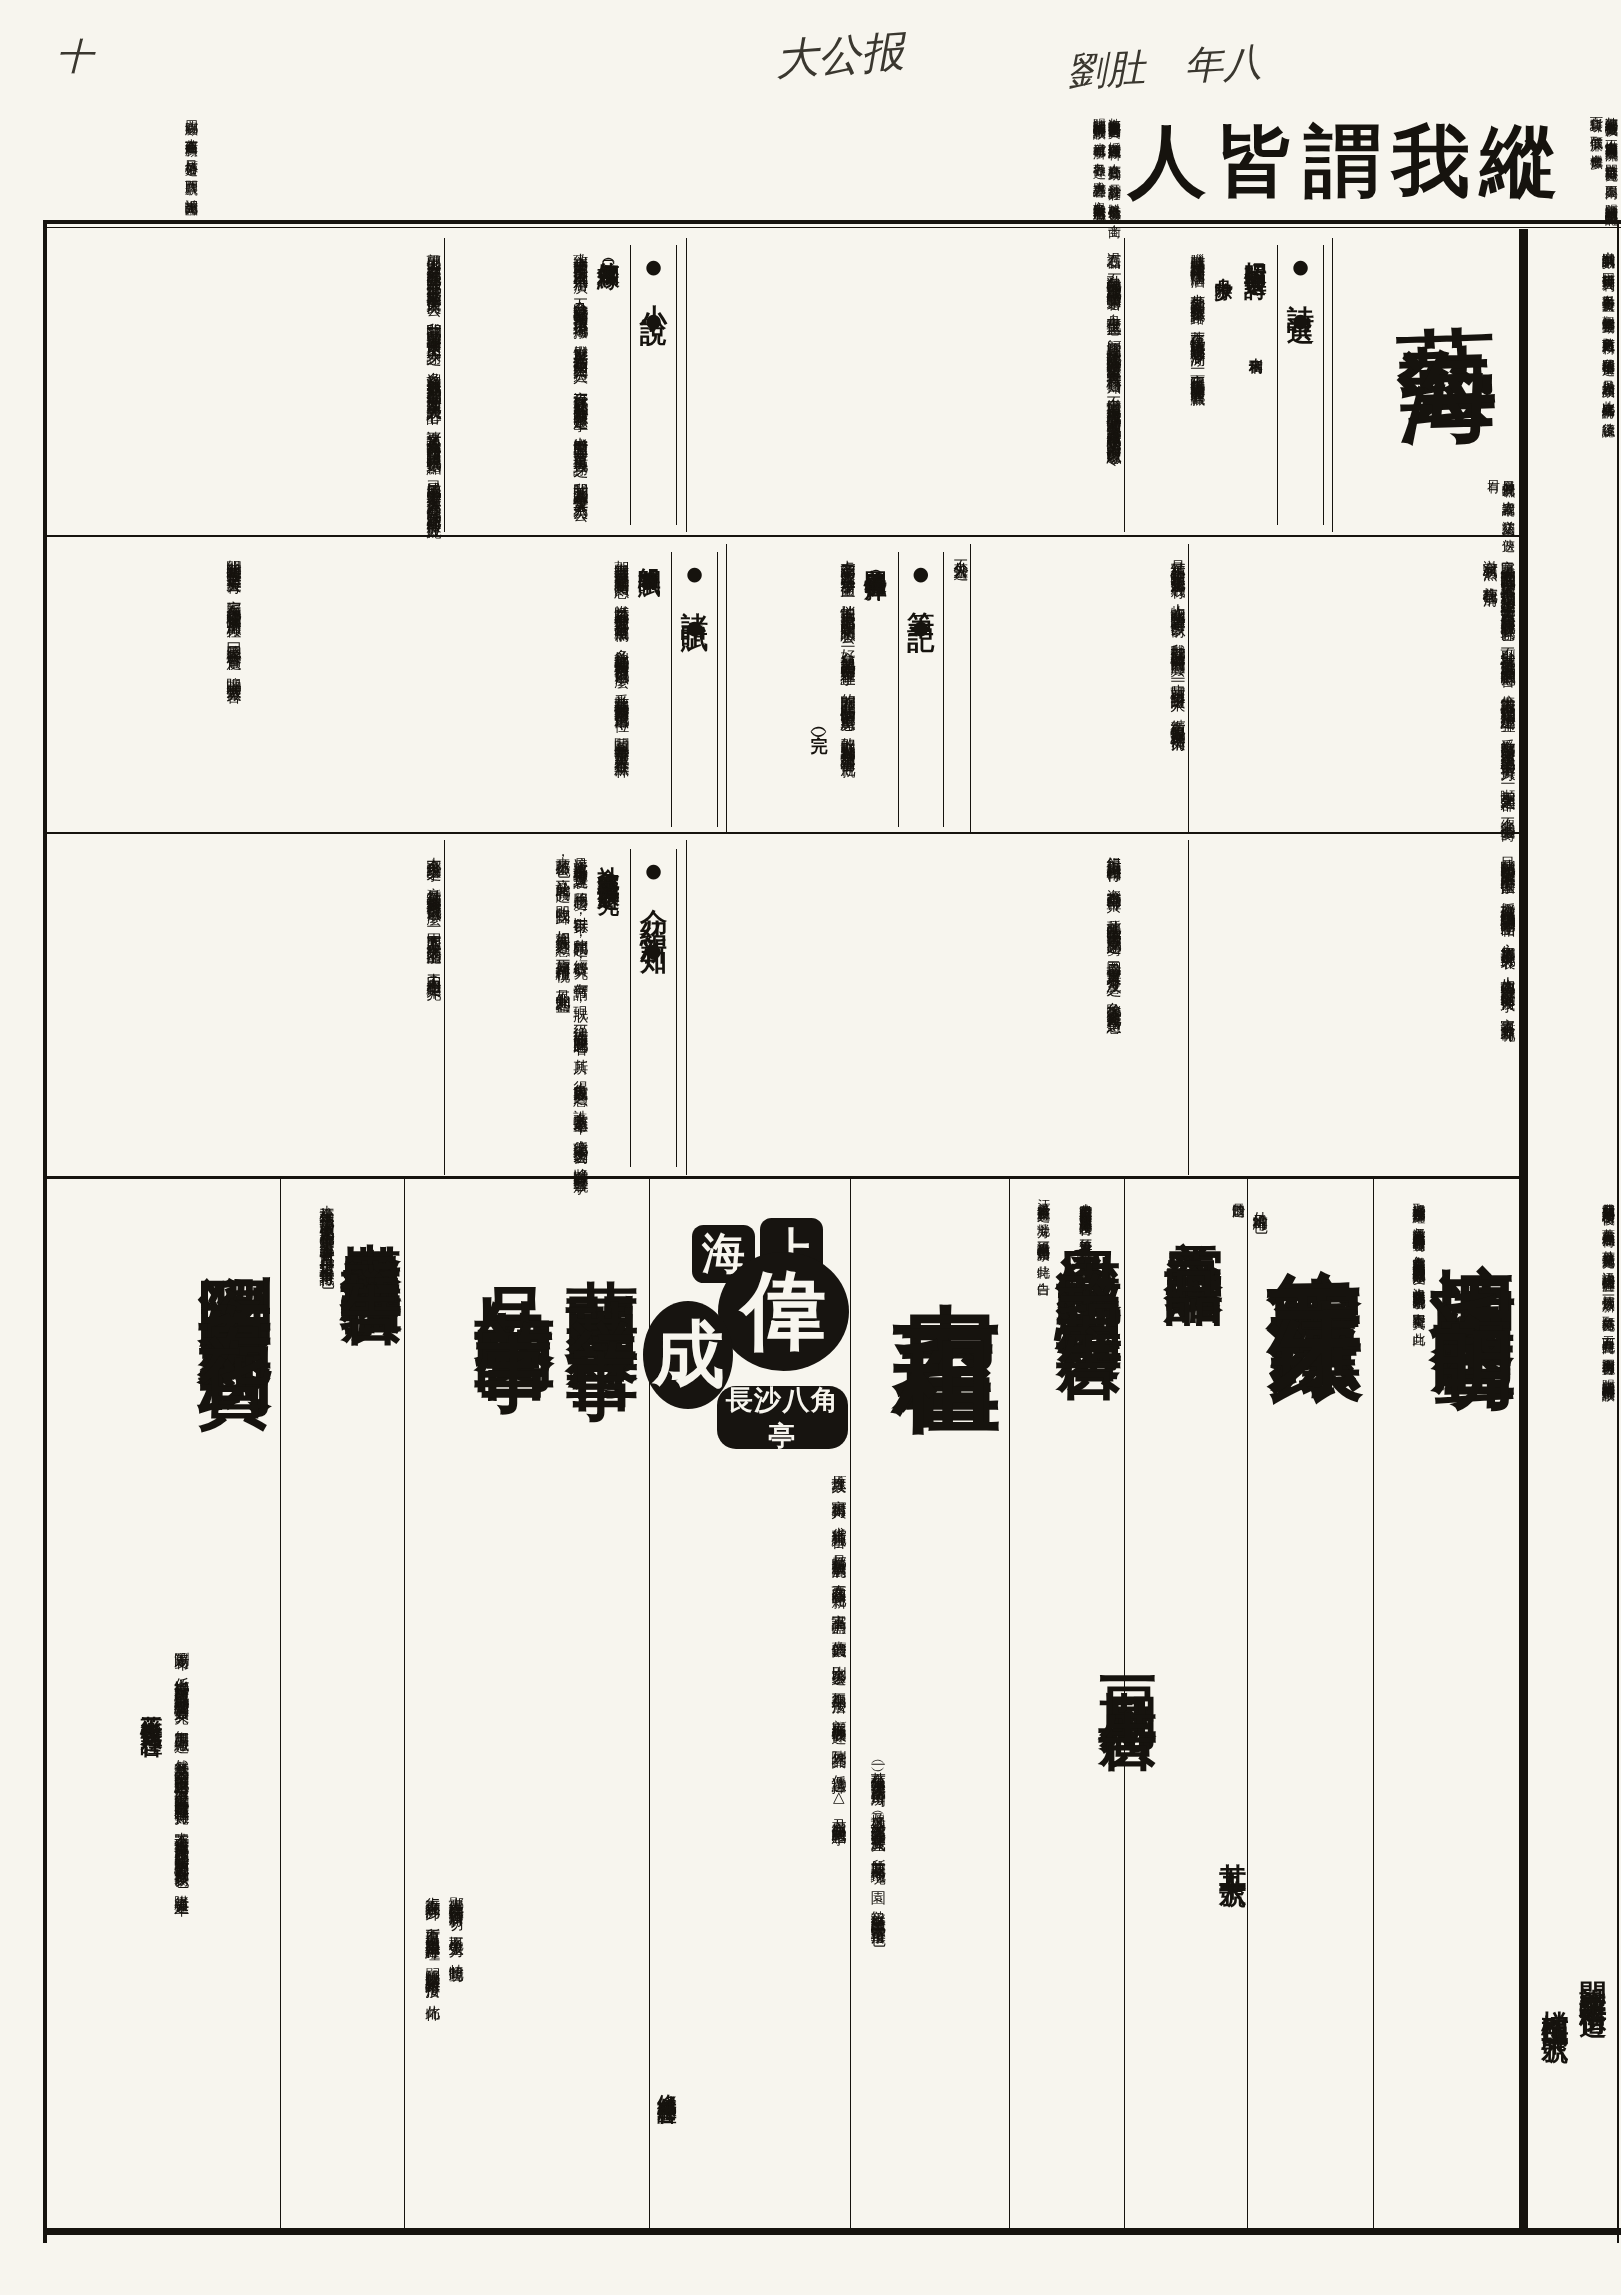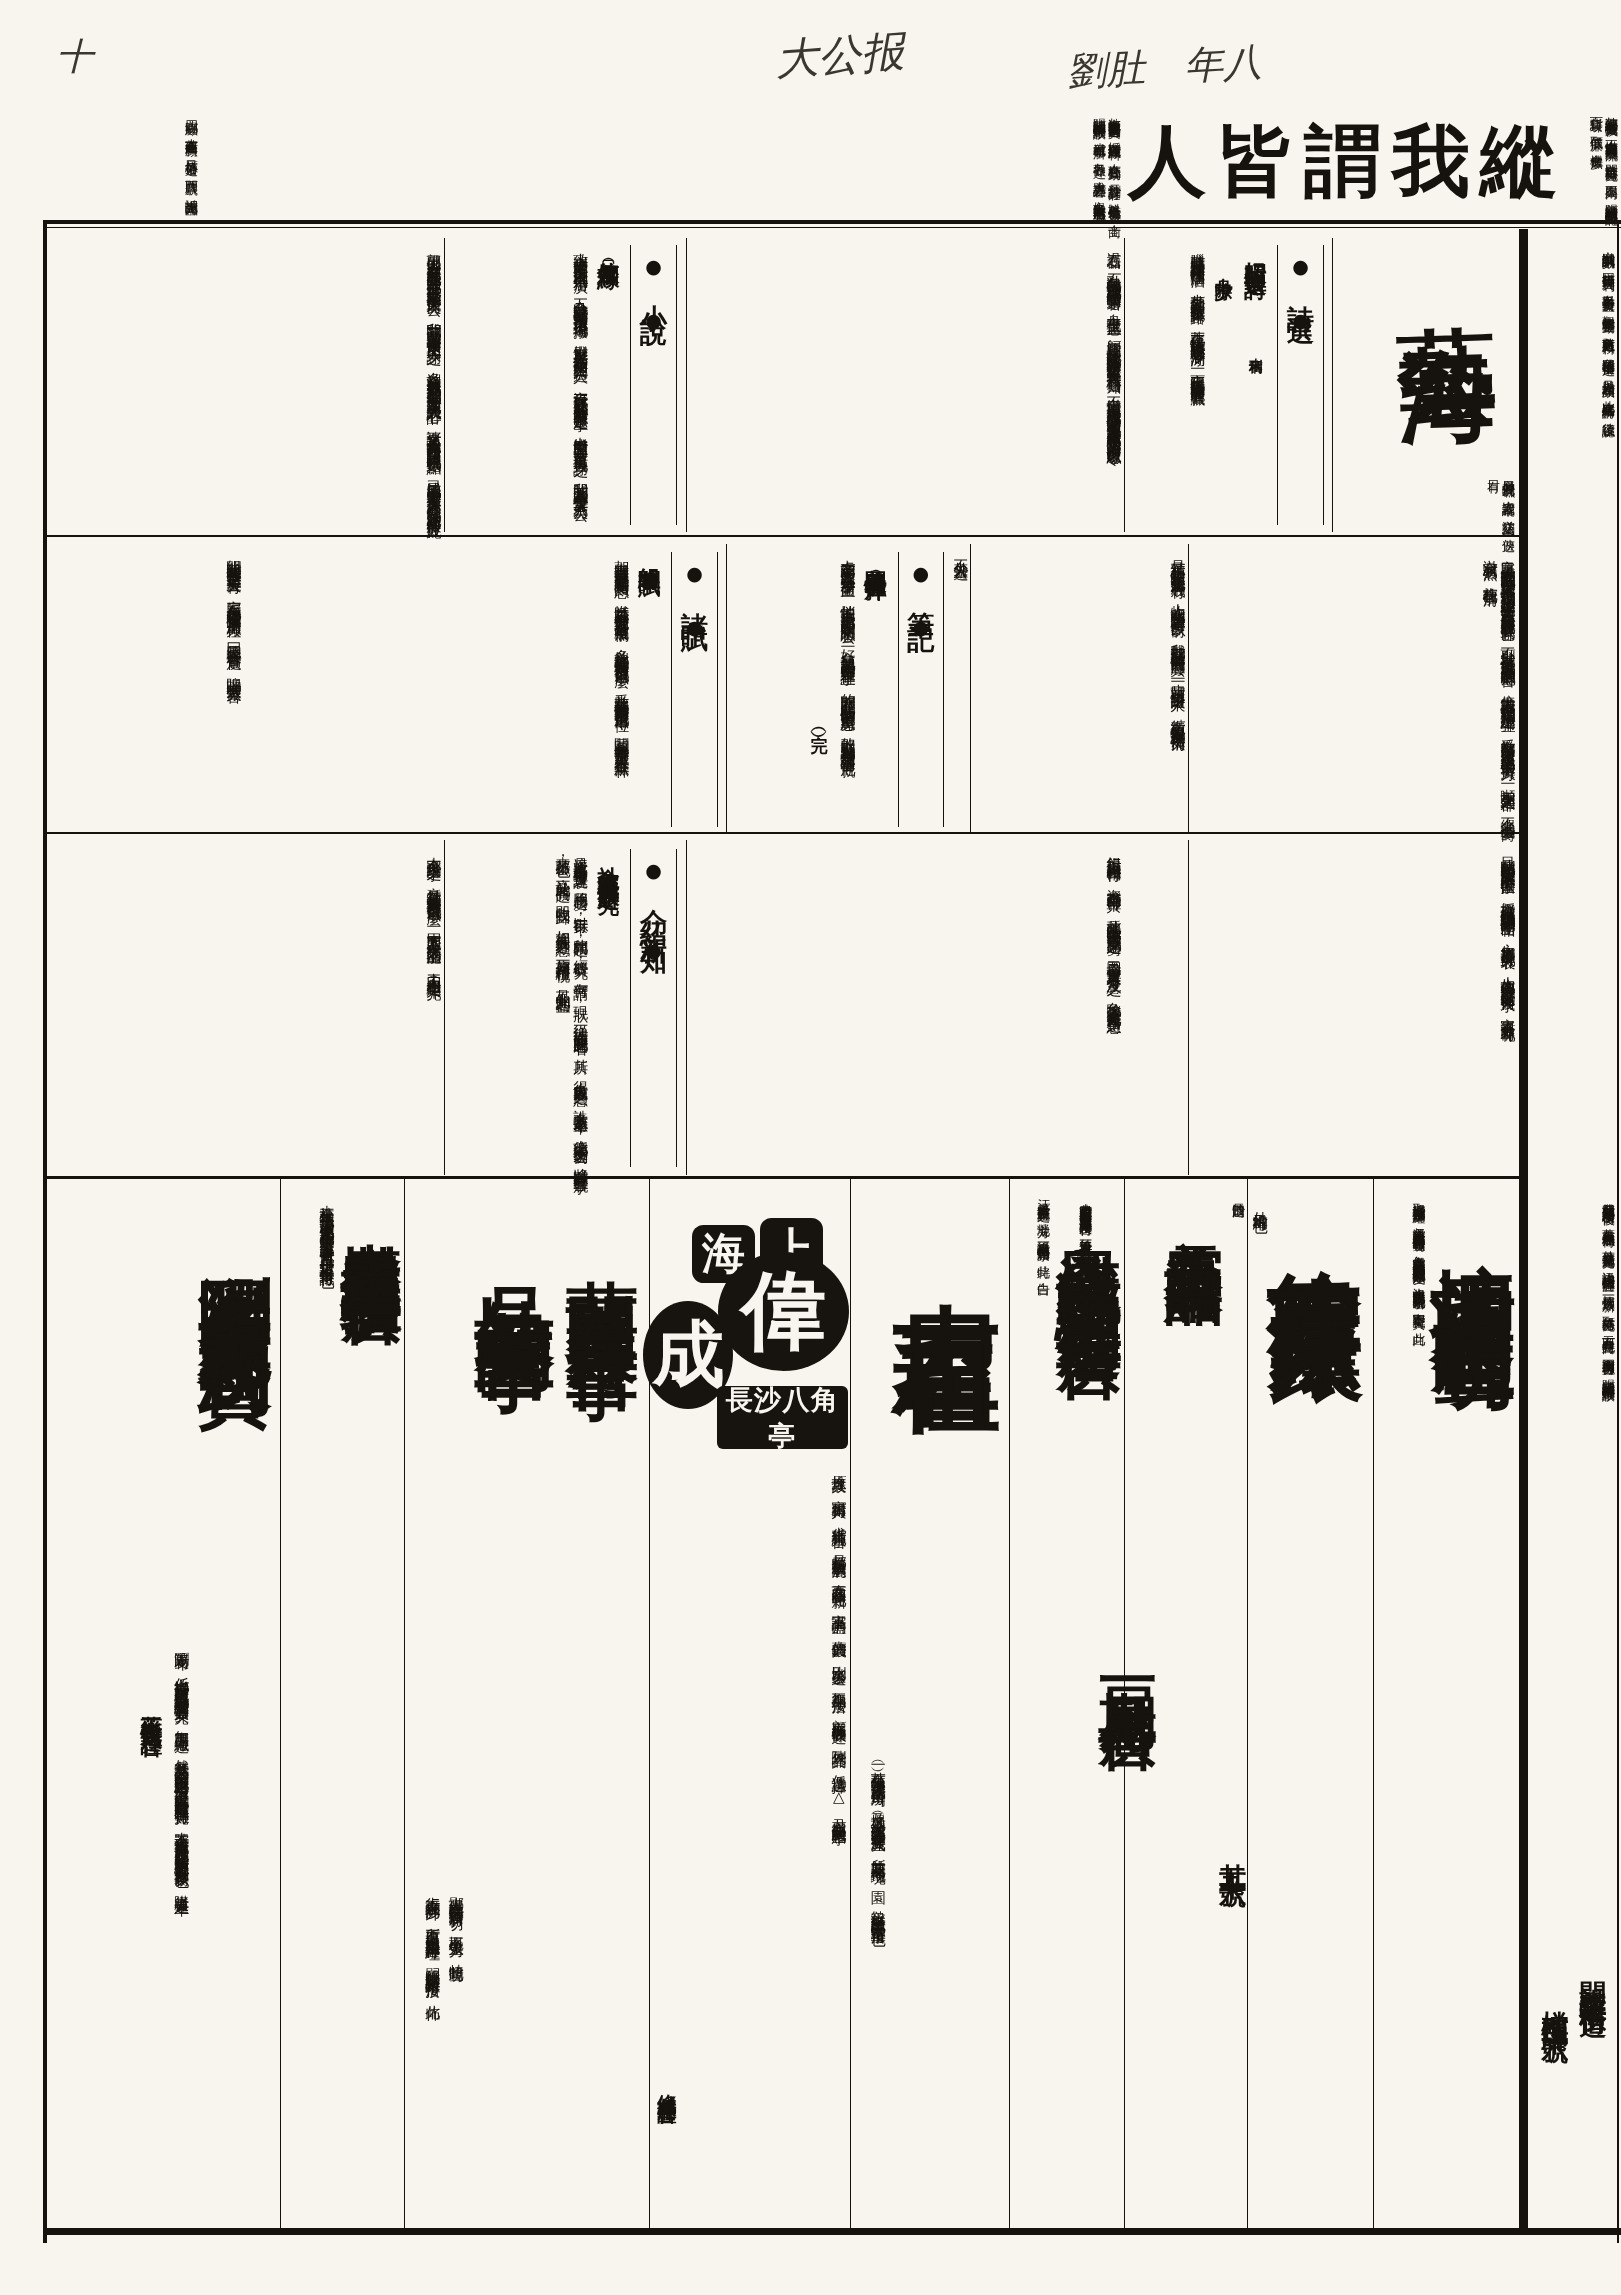--- a/index.html
+++ b/index.html
@@ -20,21 +20,21 @@
   .sec-head::before{content:"●";font-size:19px;letter-spacing:5.8px;}
   .sec-head::after{content:"●";font-size:19px;letter-spacing:5.8px;}
   .item-title{font-size:22.3px;font-weight:bold;letter-spacing:2.9px;margin:2.9px 4.3px;}
   .note{font-size:13.7px;letter-spacing:0.7px;}
   .poem-t{font-size:18px;font-weight:bold;letter-spacing:2.2px;margin:21.6px 2.9px 2.9px 2.9px;}
   .big-title{font-weight:900;font-family:"DejaVu Serif","Liberation Serif",serif;line-height:1.02;}
   .oval{background:#171410;color:#f7f5ee;border-radius:50%;display:flex;align-items:center;
         justify-content:center;font-weight:900;}
   .sq{background:#171410;color:#f7f5ee;border-radius:11.5px;display:flex;align-items:center;
       justify-content:center;font-weight:900;}
-  .locrect{background:#171410;color:#f7f5ee;border-radius:6px;display:flex;align-items:center;
+  .locrect{background:#171410;color:#f7f5ee;border-radius:19px;display:flex;align-items:center;
       justify-content:center;font-weight:bold;text-align:center;}
   .medcol{font-size:27px;font-weight:bold;letter-spacing:4.3px;}
   .endmark{font-size:17.3px;font-weight:bold;margin:173px 7.2px 0 2.9px;}
 </style>
 </head>
 <body>
 
 <div class="paper">
 
   <div class="abs hand" style="left:56px;top:32px;font-size:37px;">十</div>

